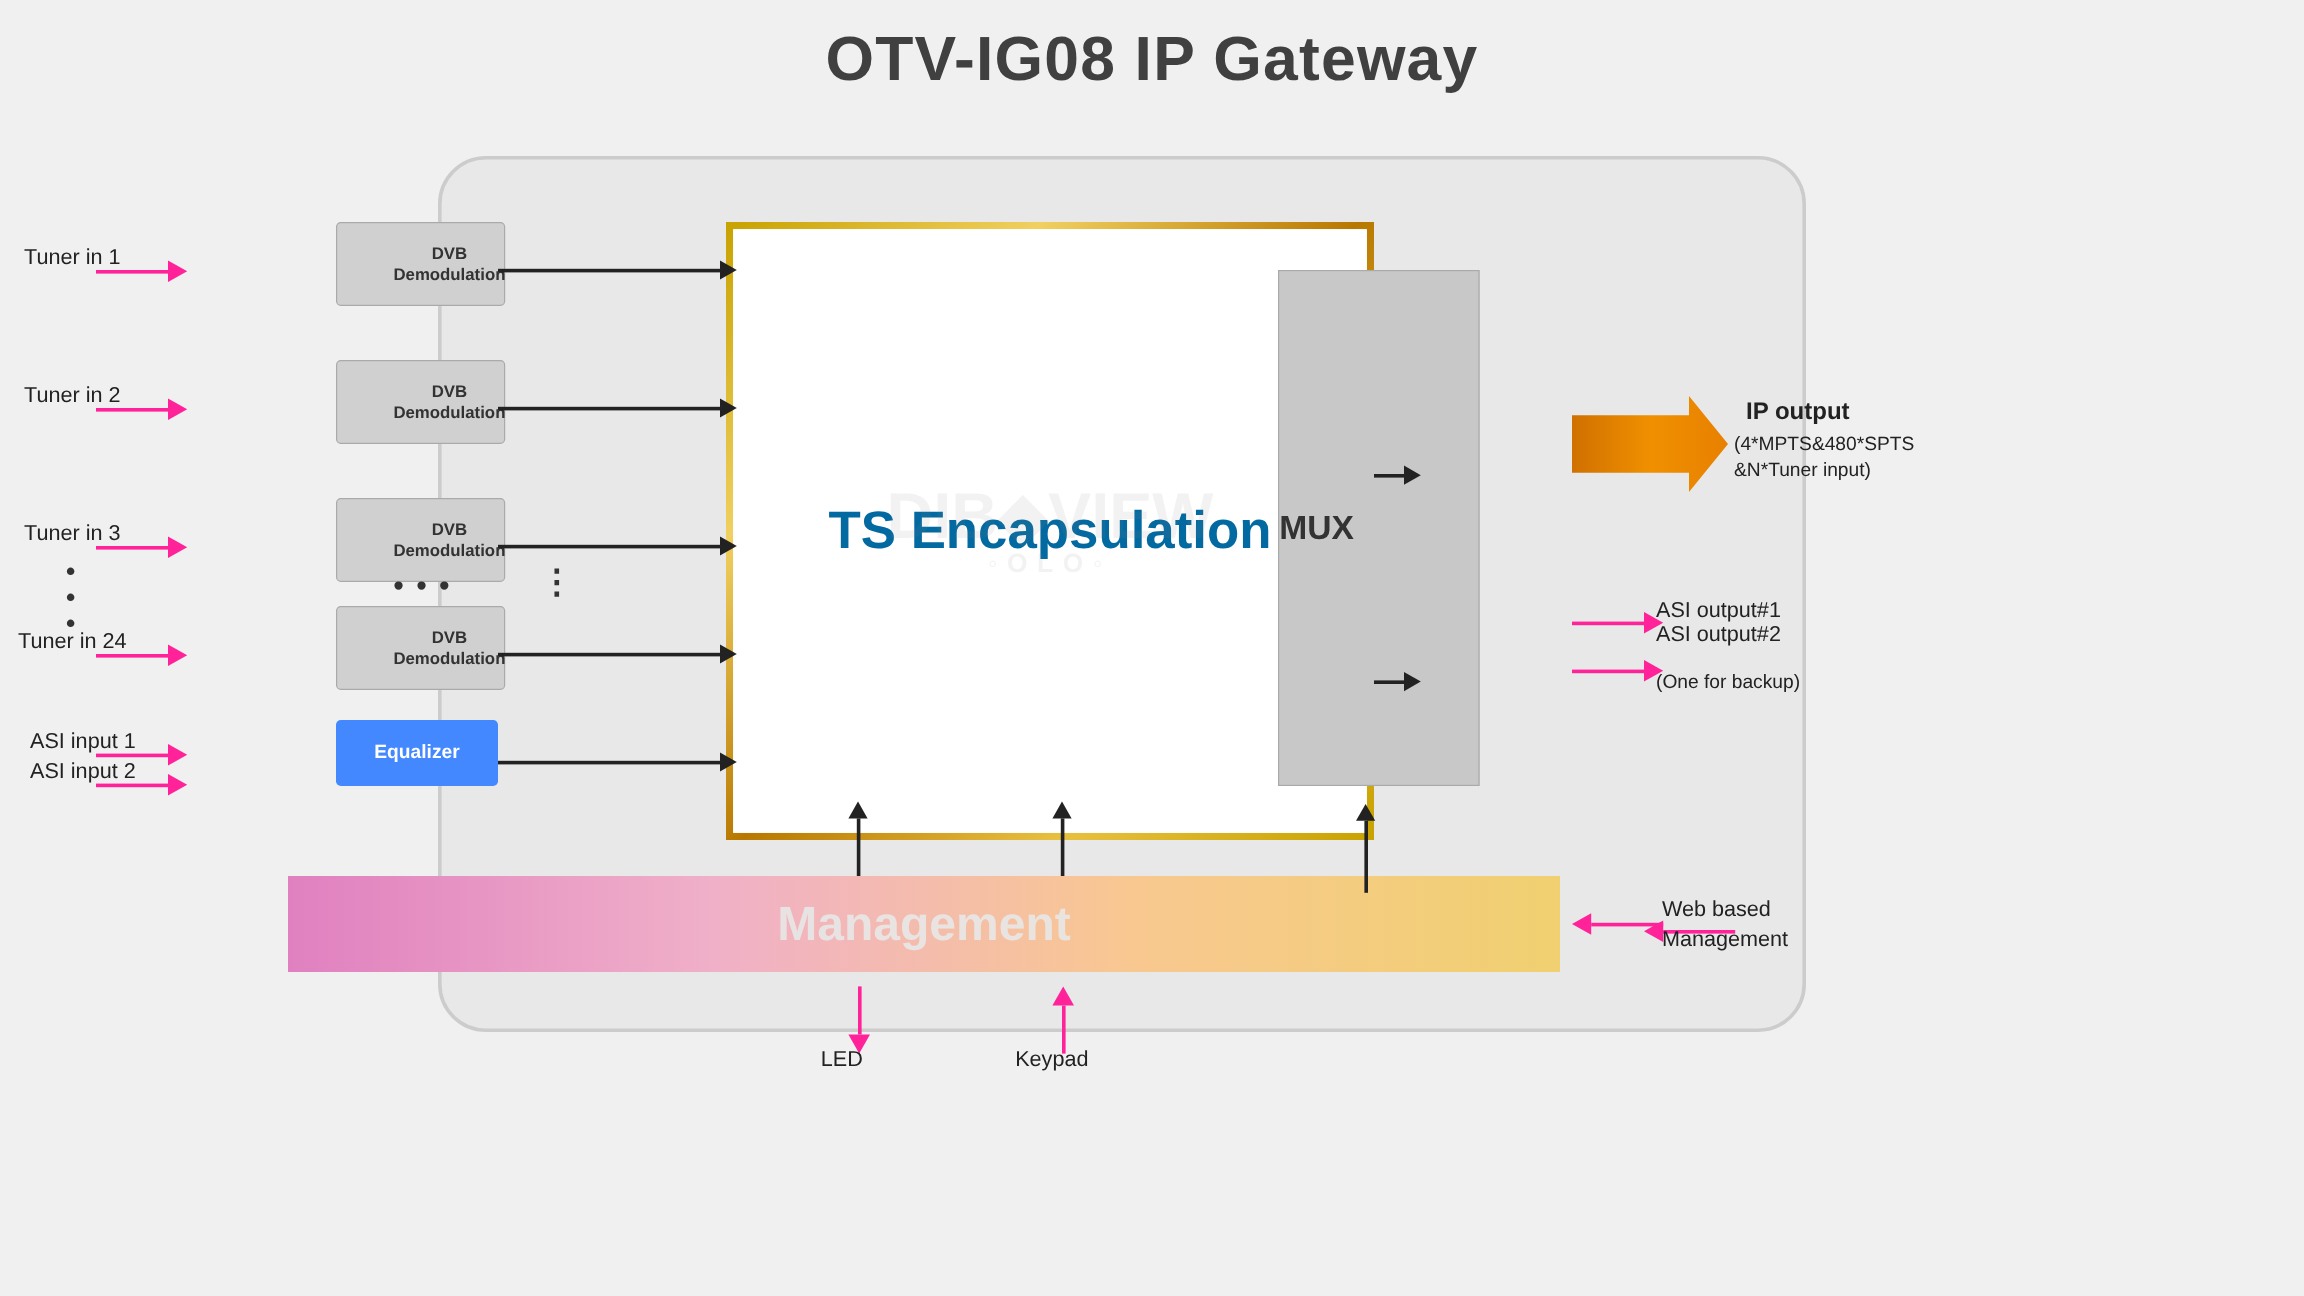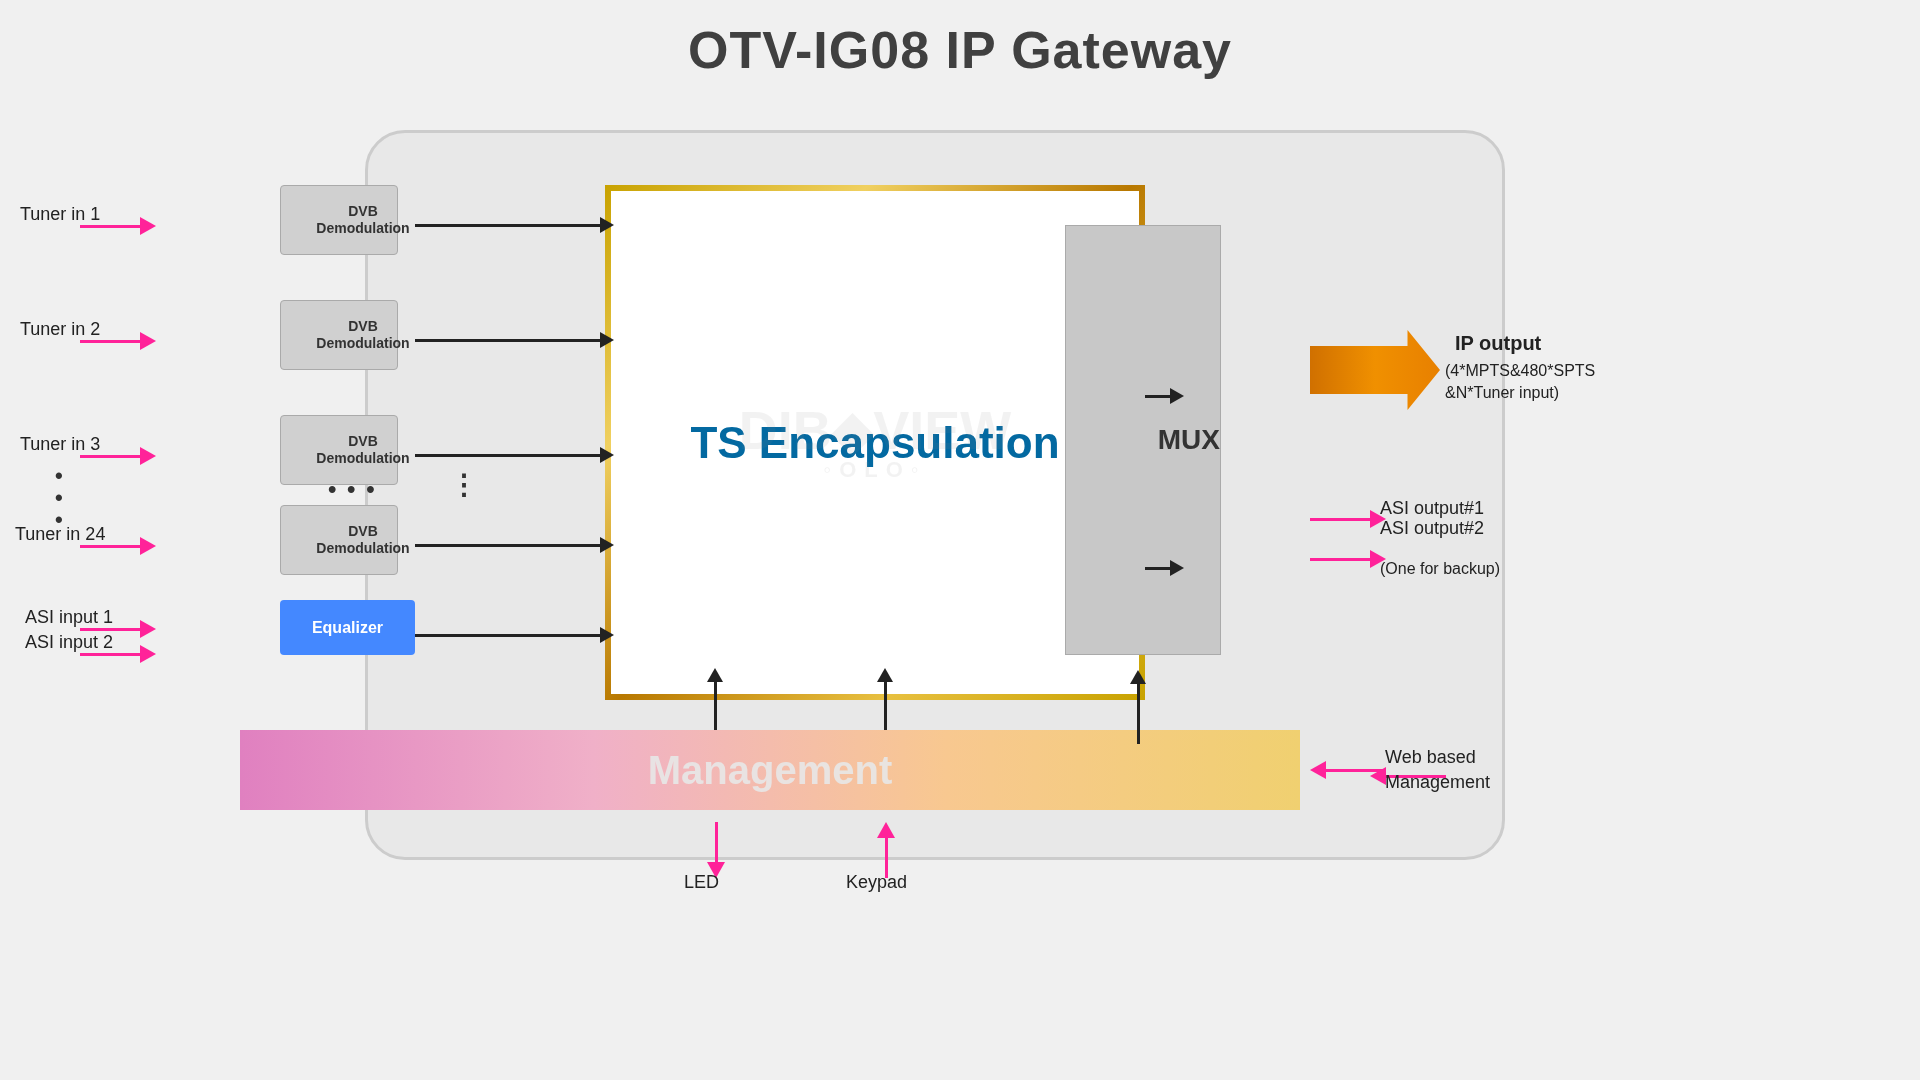--- a/index.html
+++ b/index.html
@@ -38,21 +38,21 @@
       width: 1140px;
       height: 730px;
       border-radius: 40px;
       background: #e8e8e8;
       border: 3px solid #ccc;
     }
 
     
     .dvb-box {
       position: absolute;
-      width: 118px;
+      width: 141px;
       height: 70px;
       background: #d0d0d0;
       border: 1px solid #aaa;
       border-radius: 4px;
       display: flex;
       align-items: center;
       justify-content: center;
       text-align: center;
       font-size: 14px;
       font-weight: bold;
@@ -81,27 +81,27 @@
       color: white;
       font-size: 16px;
       font-weight: bold;
     }
 
     
     .mux-box {
       position: absolute;
       left: 855px;
       top: 115px;
-      width: 156px;
+      width: 168px;
       height: 430px;
       background: #c8c8c8;
       border: 1px solid #aaa;
       display: flex;
       align-items: center;
-      justify-content: flex-end;
+      justify-content: flex-start;
       font-size: 28px;
       font-weight: bold;
       color: #333;
     }
 
     
     .management-bar {
       position: absolute;
       left: 30px;
       top: 620px;

